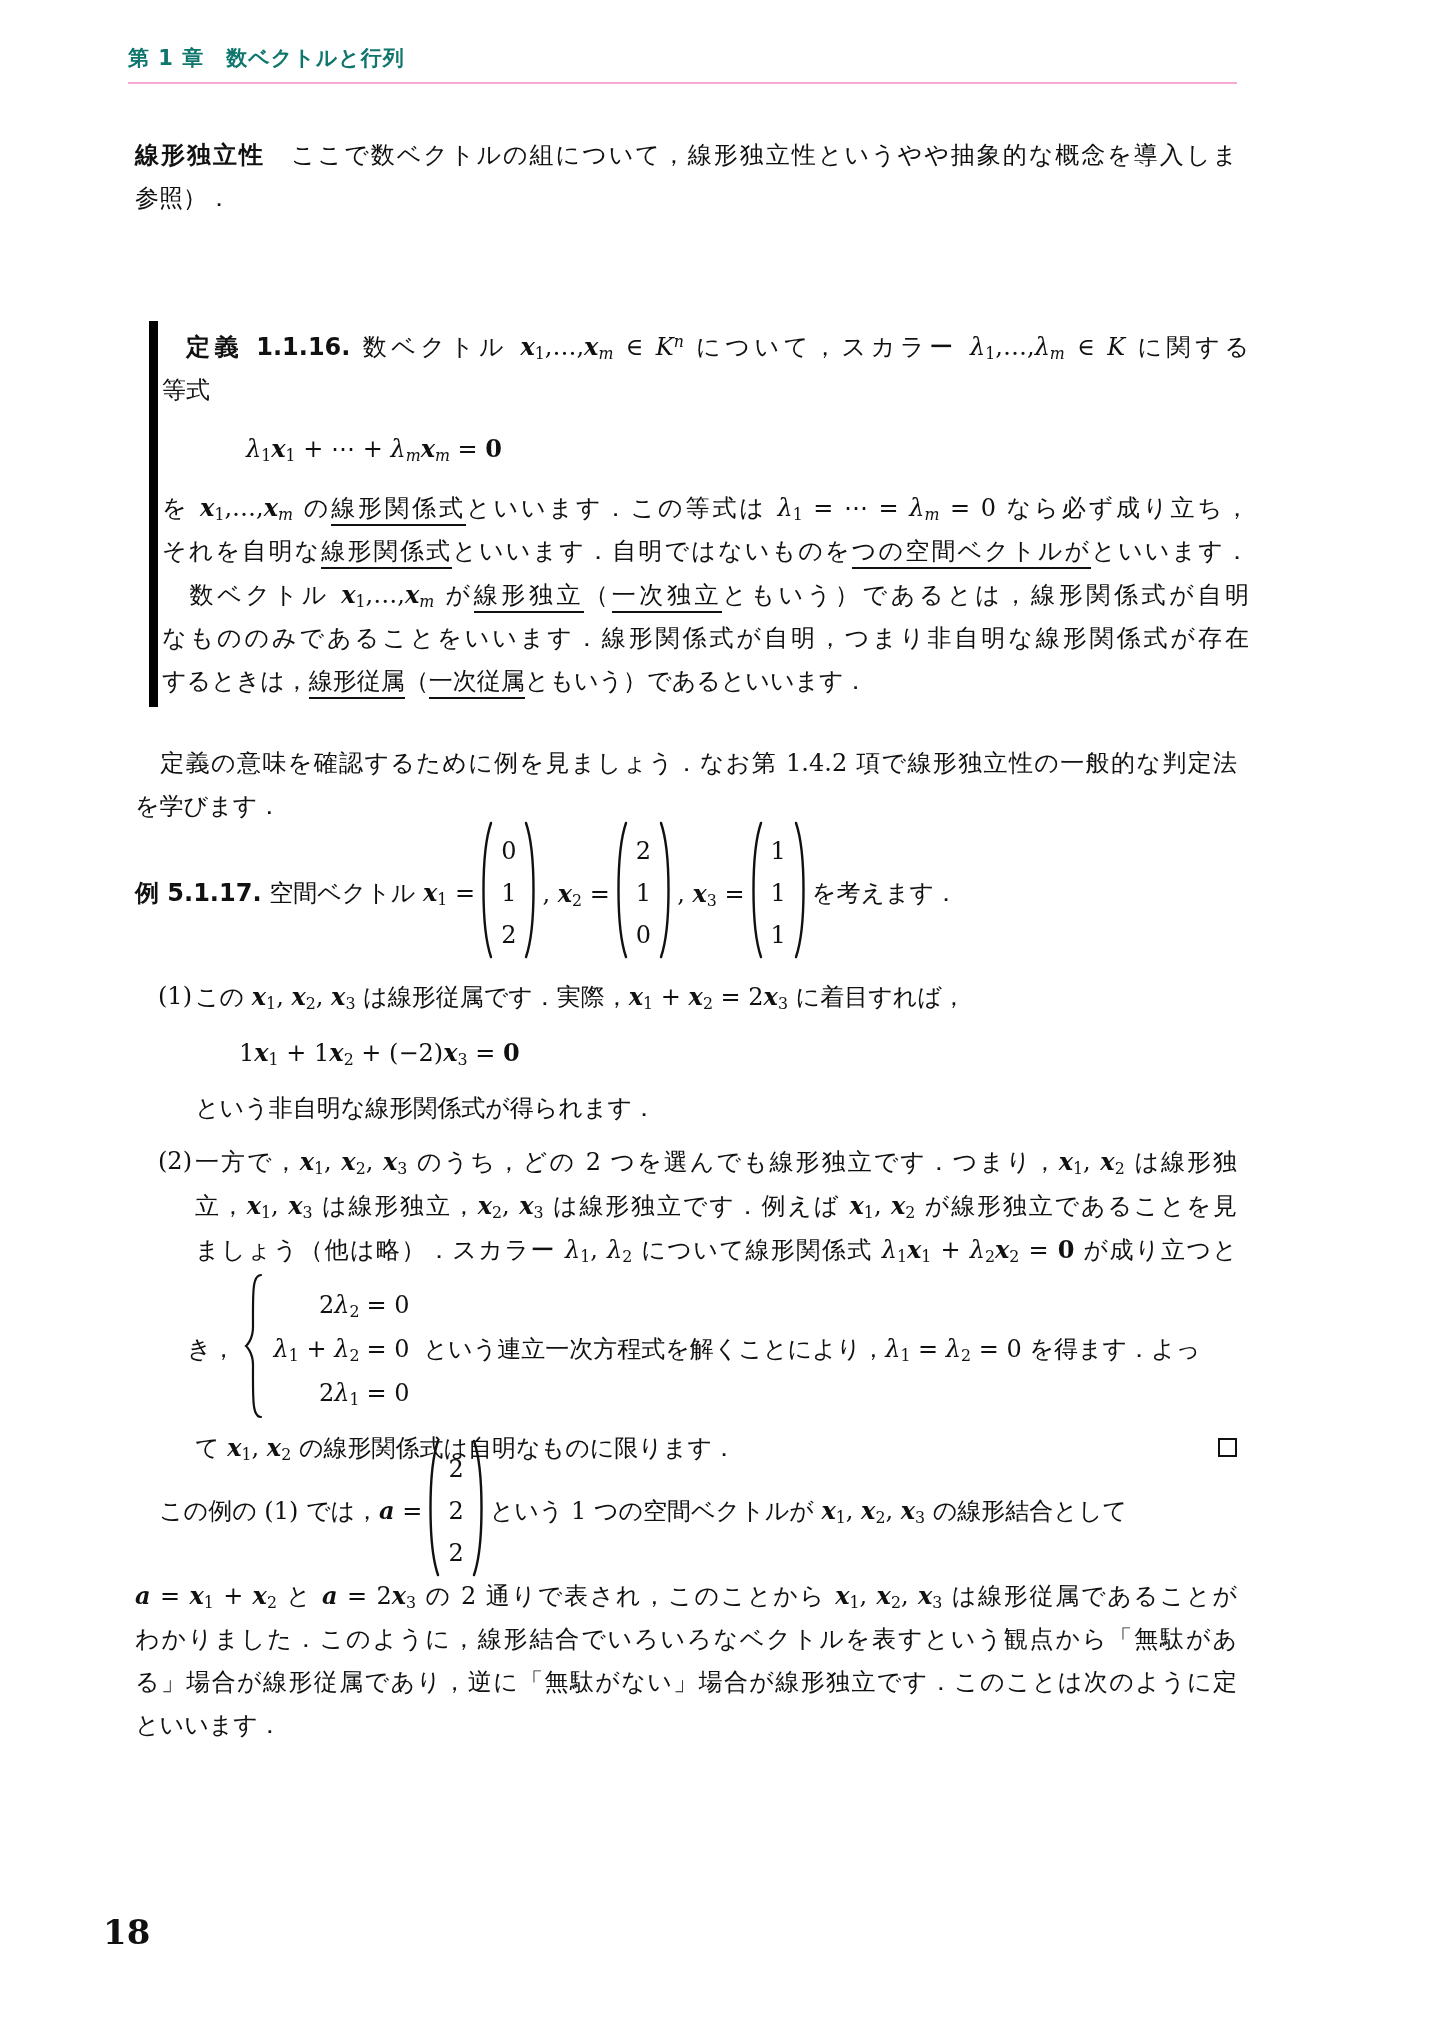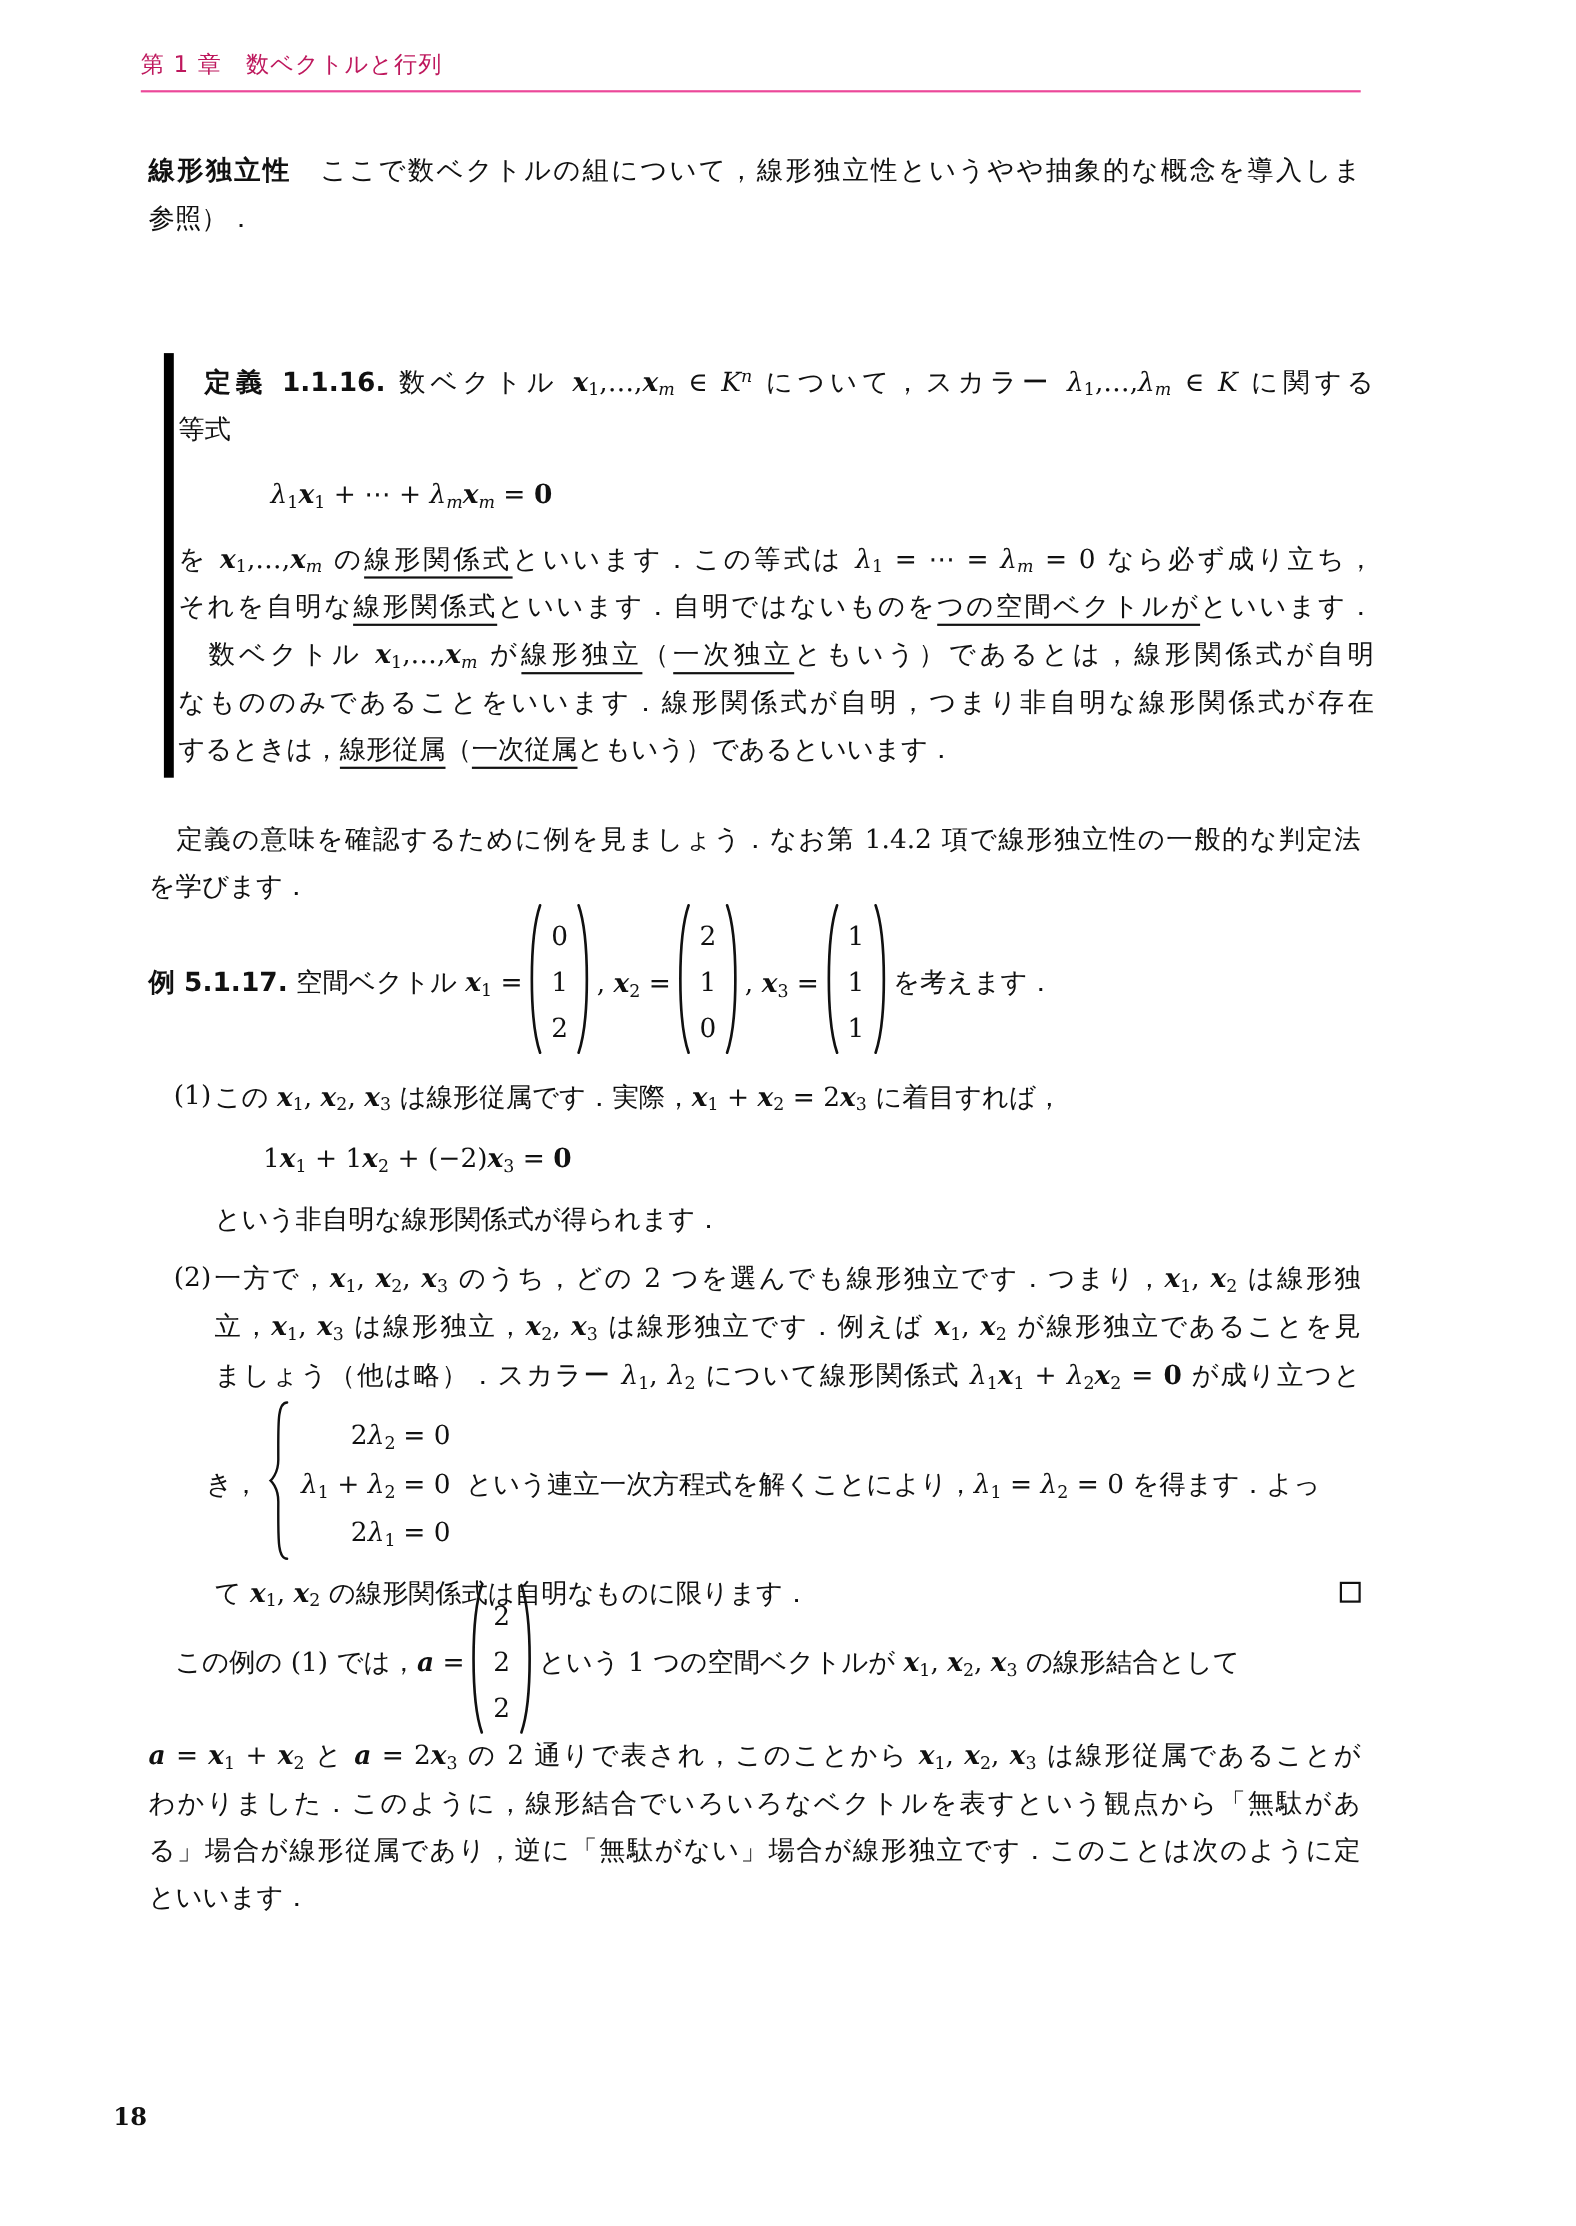--- a/index.html
+++ b/index.html
@@ -4,23 +4,23 @@
 <style>
   html,body{margin:0;padding:0;background:#e8e8e8;}
   .page{
     position:relative;width:1433px;height:2024px;background:#ffffff;
     font-family:"DejaVu Serif","Liberation Serif",serif;color:#111111;
     font-size:24px;overflow:hidden;margin:0 auto;
   }
   
   .chap{
     position:absolute;left:128px;top:44px;width:1109px;
-    border-bottom:2px solid #ec4899;padding-bottom:10px;
+    border-bottom:2px solid #f9a8d4;padding-bottom:10px;
     font-family:"DejaVu Sans","Liberation Sans",sans-serif;
-    font-size:21px;font-weight:400;letter-spacing:1px;color:#be185d;
+    font-size:21px;font-weight:700;letter-spacing:1px;color:#0f766e;
   }
   
   .tl{line-height:43px;min-height:43px;}
   .jl{text-align:justify;text-align-last:justify;}
   .tg{font-family:"DejaVu Sans","Liberation Sans",sans-serif;font-weight:700;}
   .tu{border-bottom:2px solid #111;padding-bottom:2px;margin-top:40px;}
   .tmi{font-style:italic;}
   .tmbi{font-style:italic;font-weight:700;}
   .tmb{font-weight:700;}
   .tsub{font-size:66%;vertical-align:-0.28em;line-height:0;}
@@ -53,21 +53,21 @@
   .eqs{display:inline-grid;grid-template-columns:max-content max-content;column-gap:7px;margin-left:10px;}
   .eql{text-align:right;line-height:44px;}
   .eqr{line-height:44px;}
   .syssuffix{margin-left:14px;}
   .l5wrap{position:relative;}
   .qed{position:absolute;right:0;top:12px;width:15px;height:15px;border:2px solid #111;}
 
   .closing{position:absolute;left:135px;top:1448px;width:1102px;}
   .closerow{display:flex;align-items:center;height:126px;white-space:nowrap;}
 
-  .pagenum{position:absolute;left:103px;top:1912px;font-size:22px;font-weight:700;}
+  .pagenum{position:absolute;left:103px;top:1912px;font-size:34px;font-weight:700;}
 </style>
 </head>
 <body>
 
 <div class="page">
 
   <header class="chap">
     <span>第 1 章　数ベクトルと行列</span>
   </header>
 

